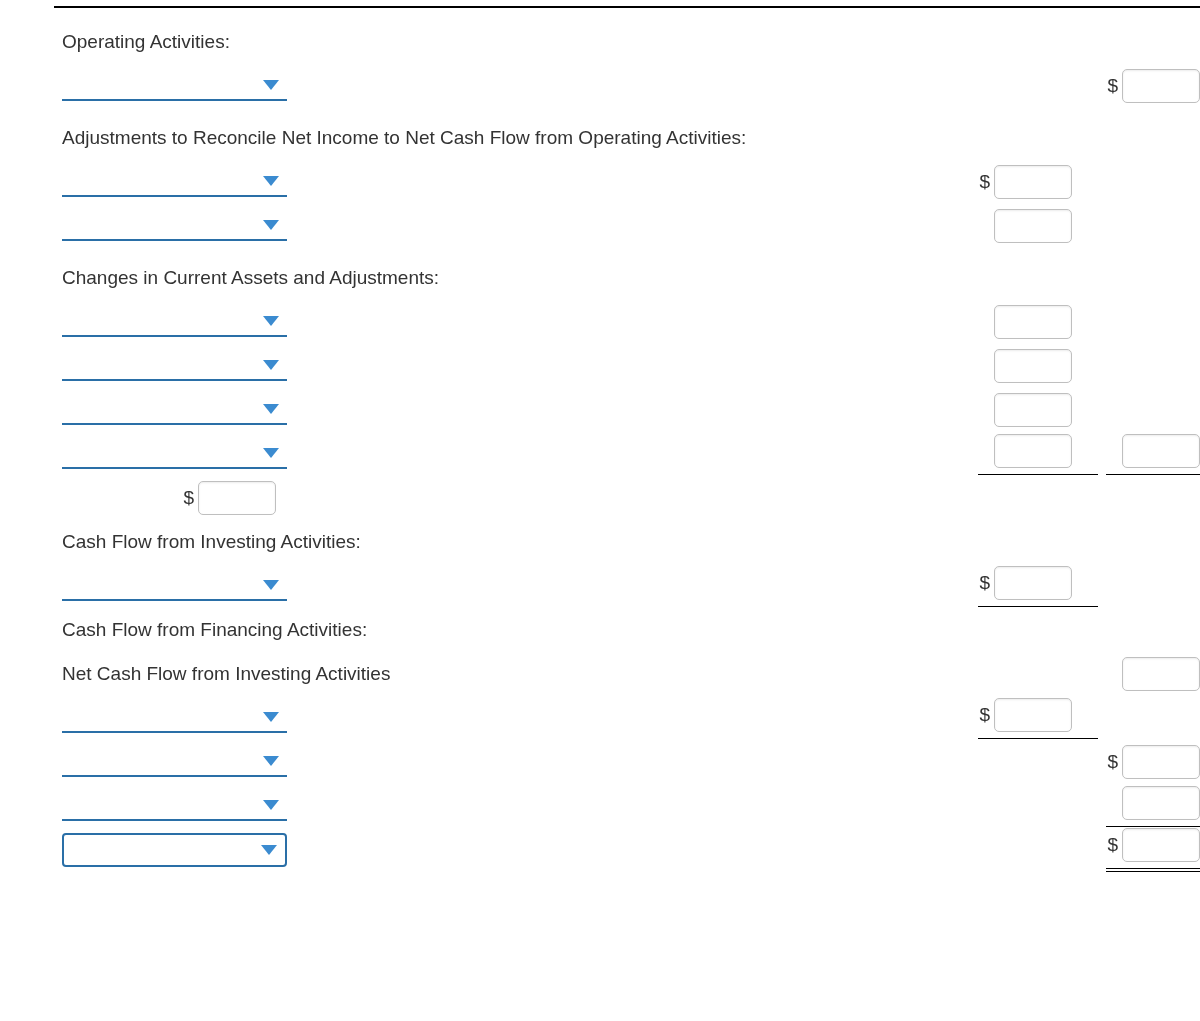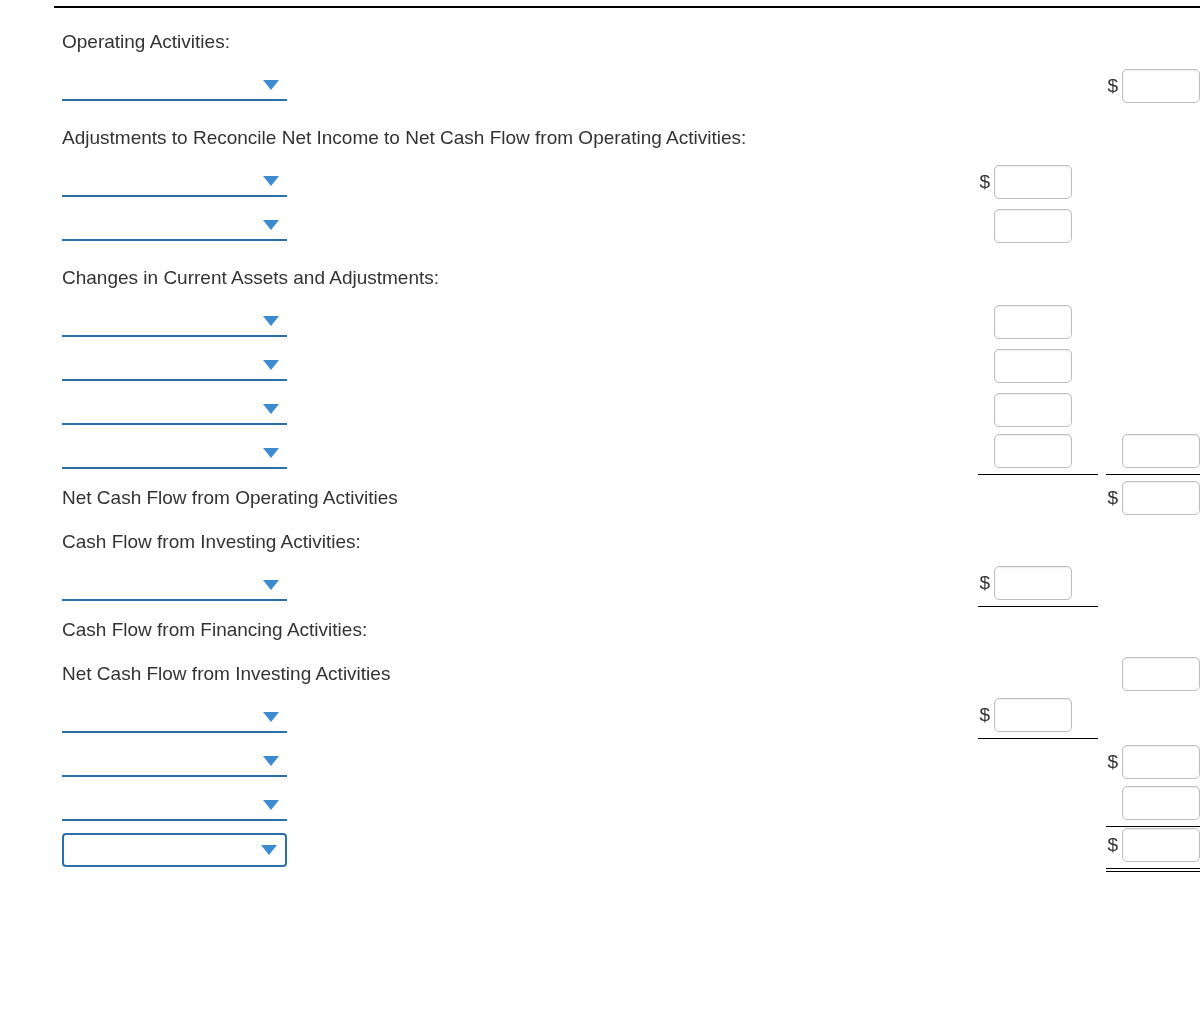--- a/index.html
+++ b/index.html
@@ -237,21 +237,20 @@
       <span class="dollar" style="visibility:hidden">$</span>
       <input class="numbox" type="text" style="">
     </div>
     <div class="col-tot tot-underline">
       <span class="dollar" style="visibility:hidden">$</span>
       <input class="numbox" type="text" style="">
     </div>
   </div>
 
   <div class="row">
-    <div class="label-col heading indent">Net Cash Flow from Operating Activities</div>
     <div class="col-sub"></div>
     <div class="col-tot">
       <span class="dollar">$</span>
       <input class="numbox" type="text" style="">
     </div>
   </div>
 
   <div class="row">
     <div class="label-col heading indent">Cash Flow from Investing Activities:</div>
     <div class="col-sub"></div>

